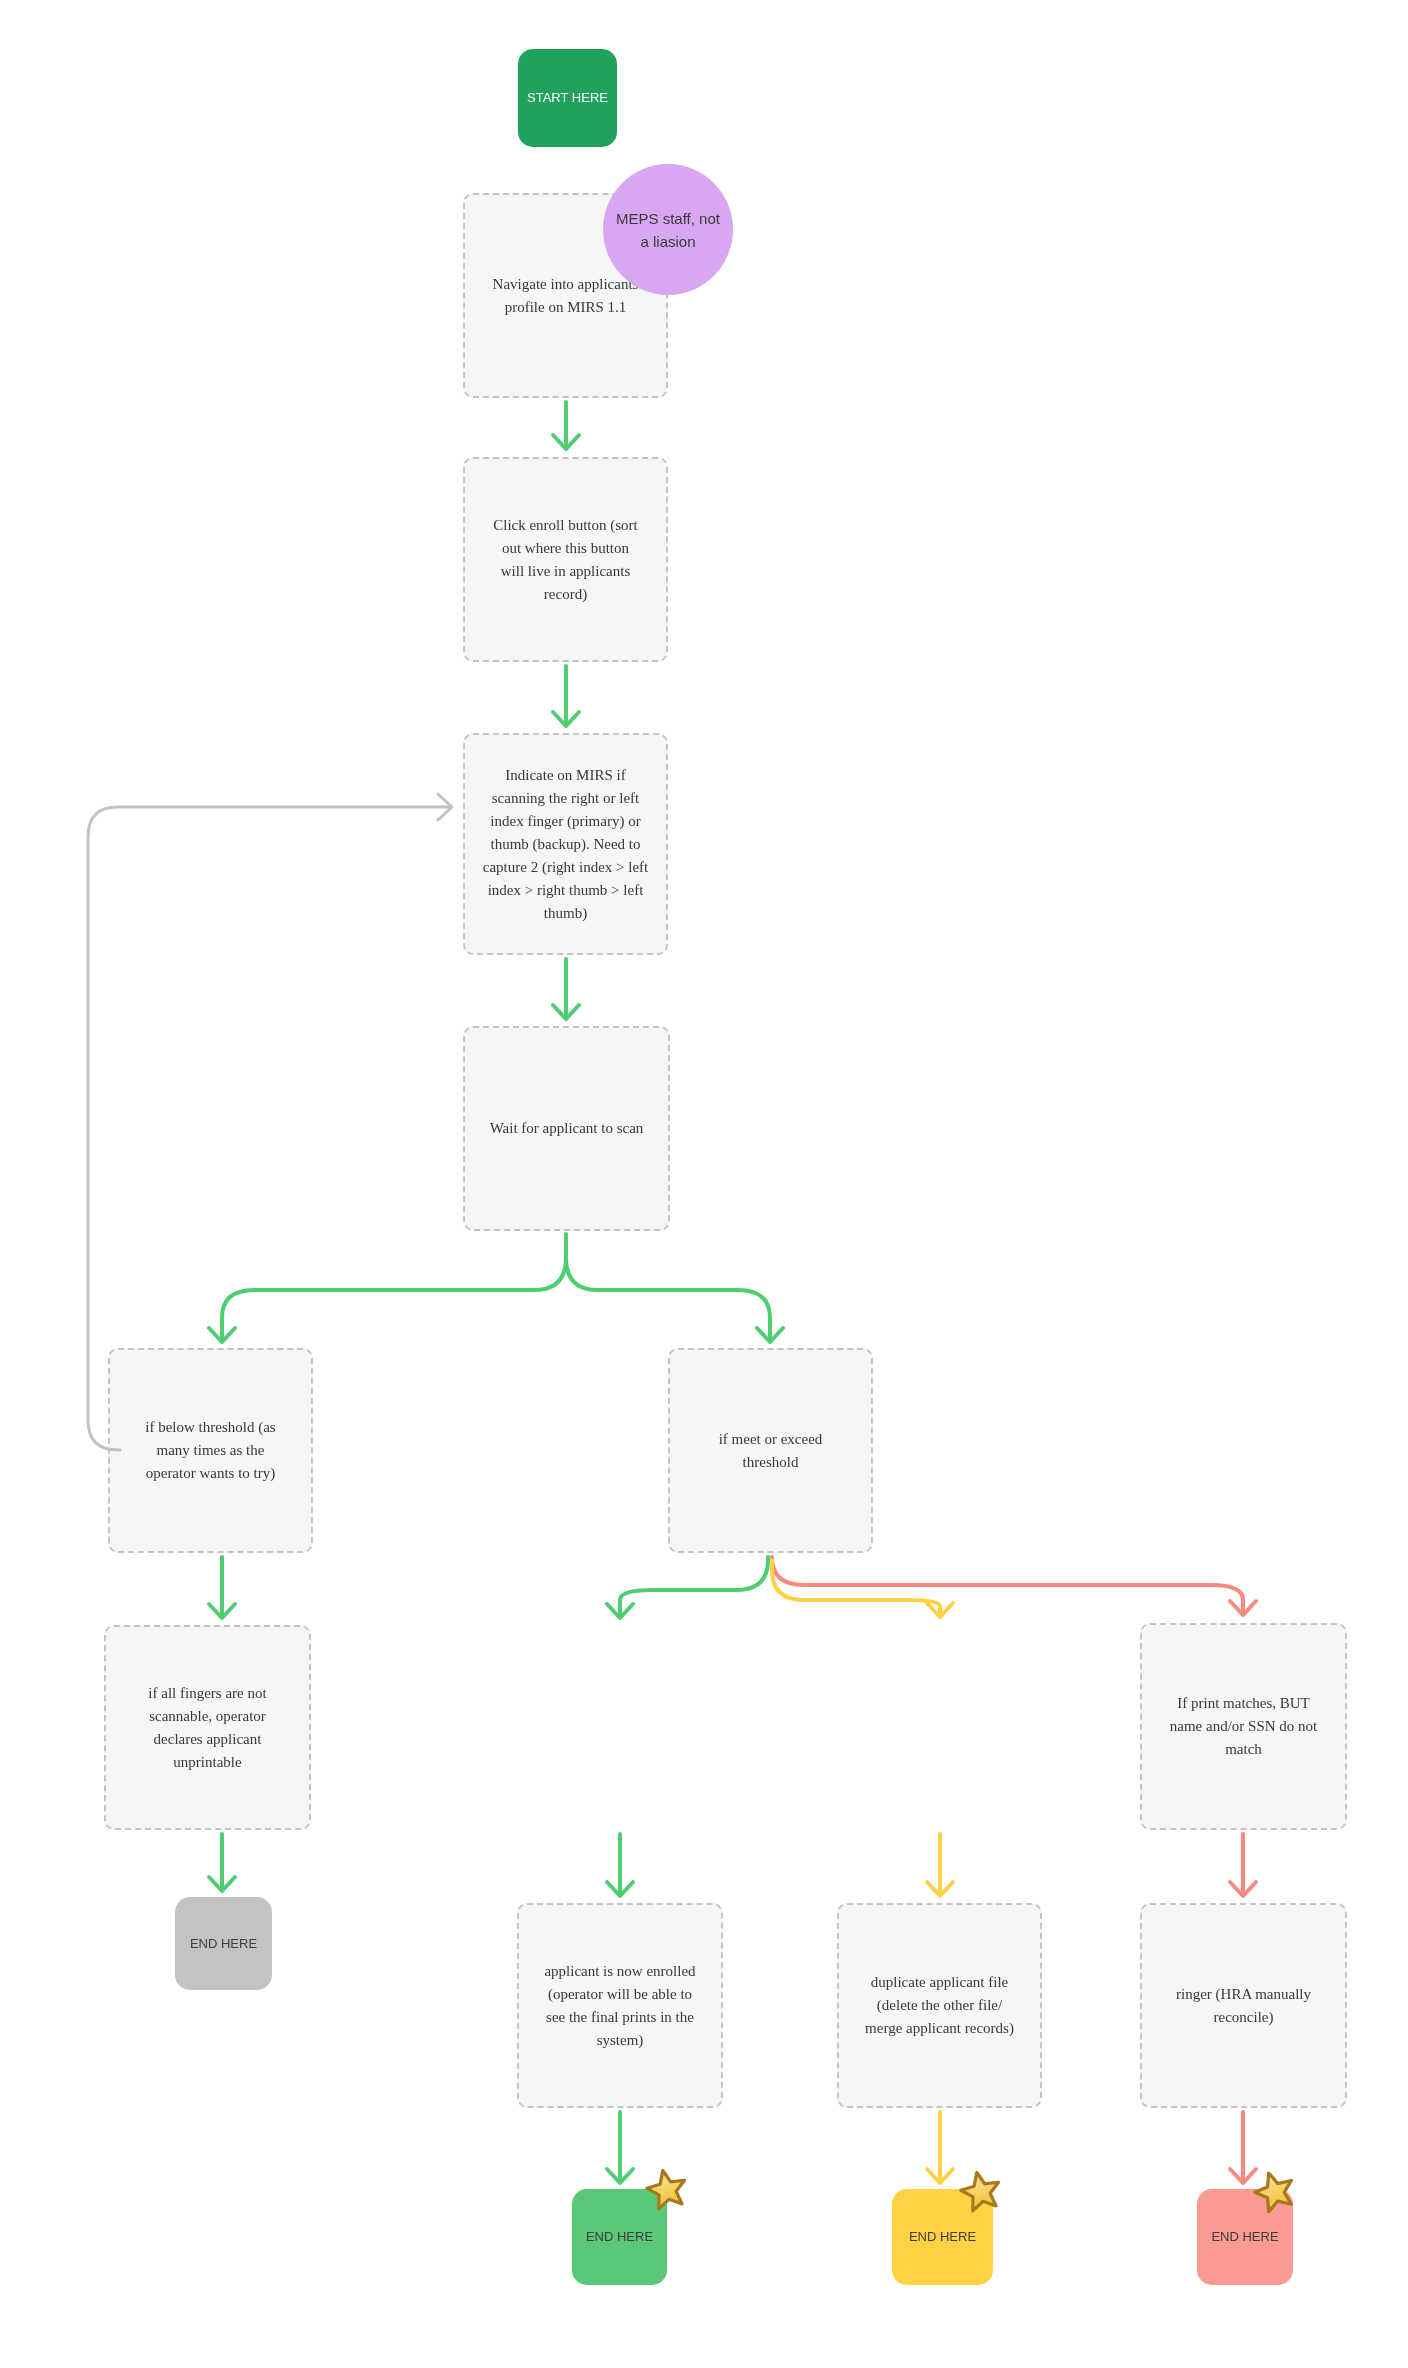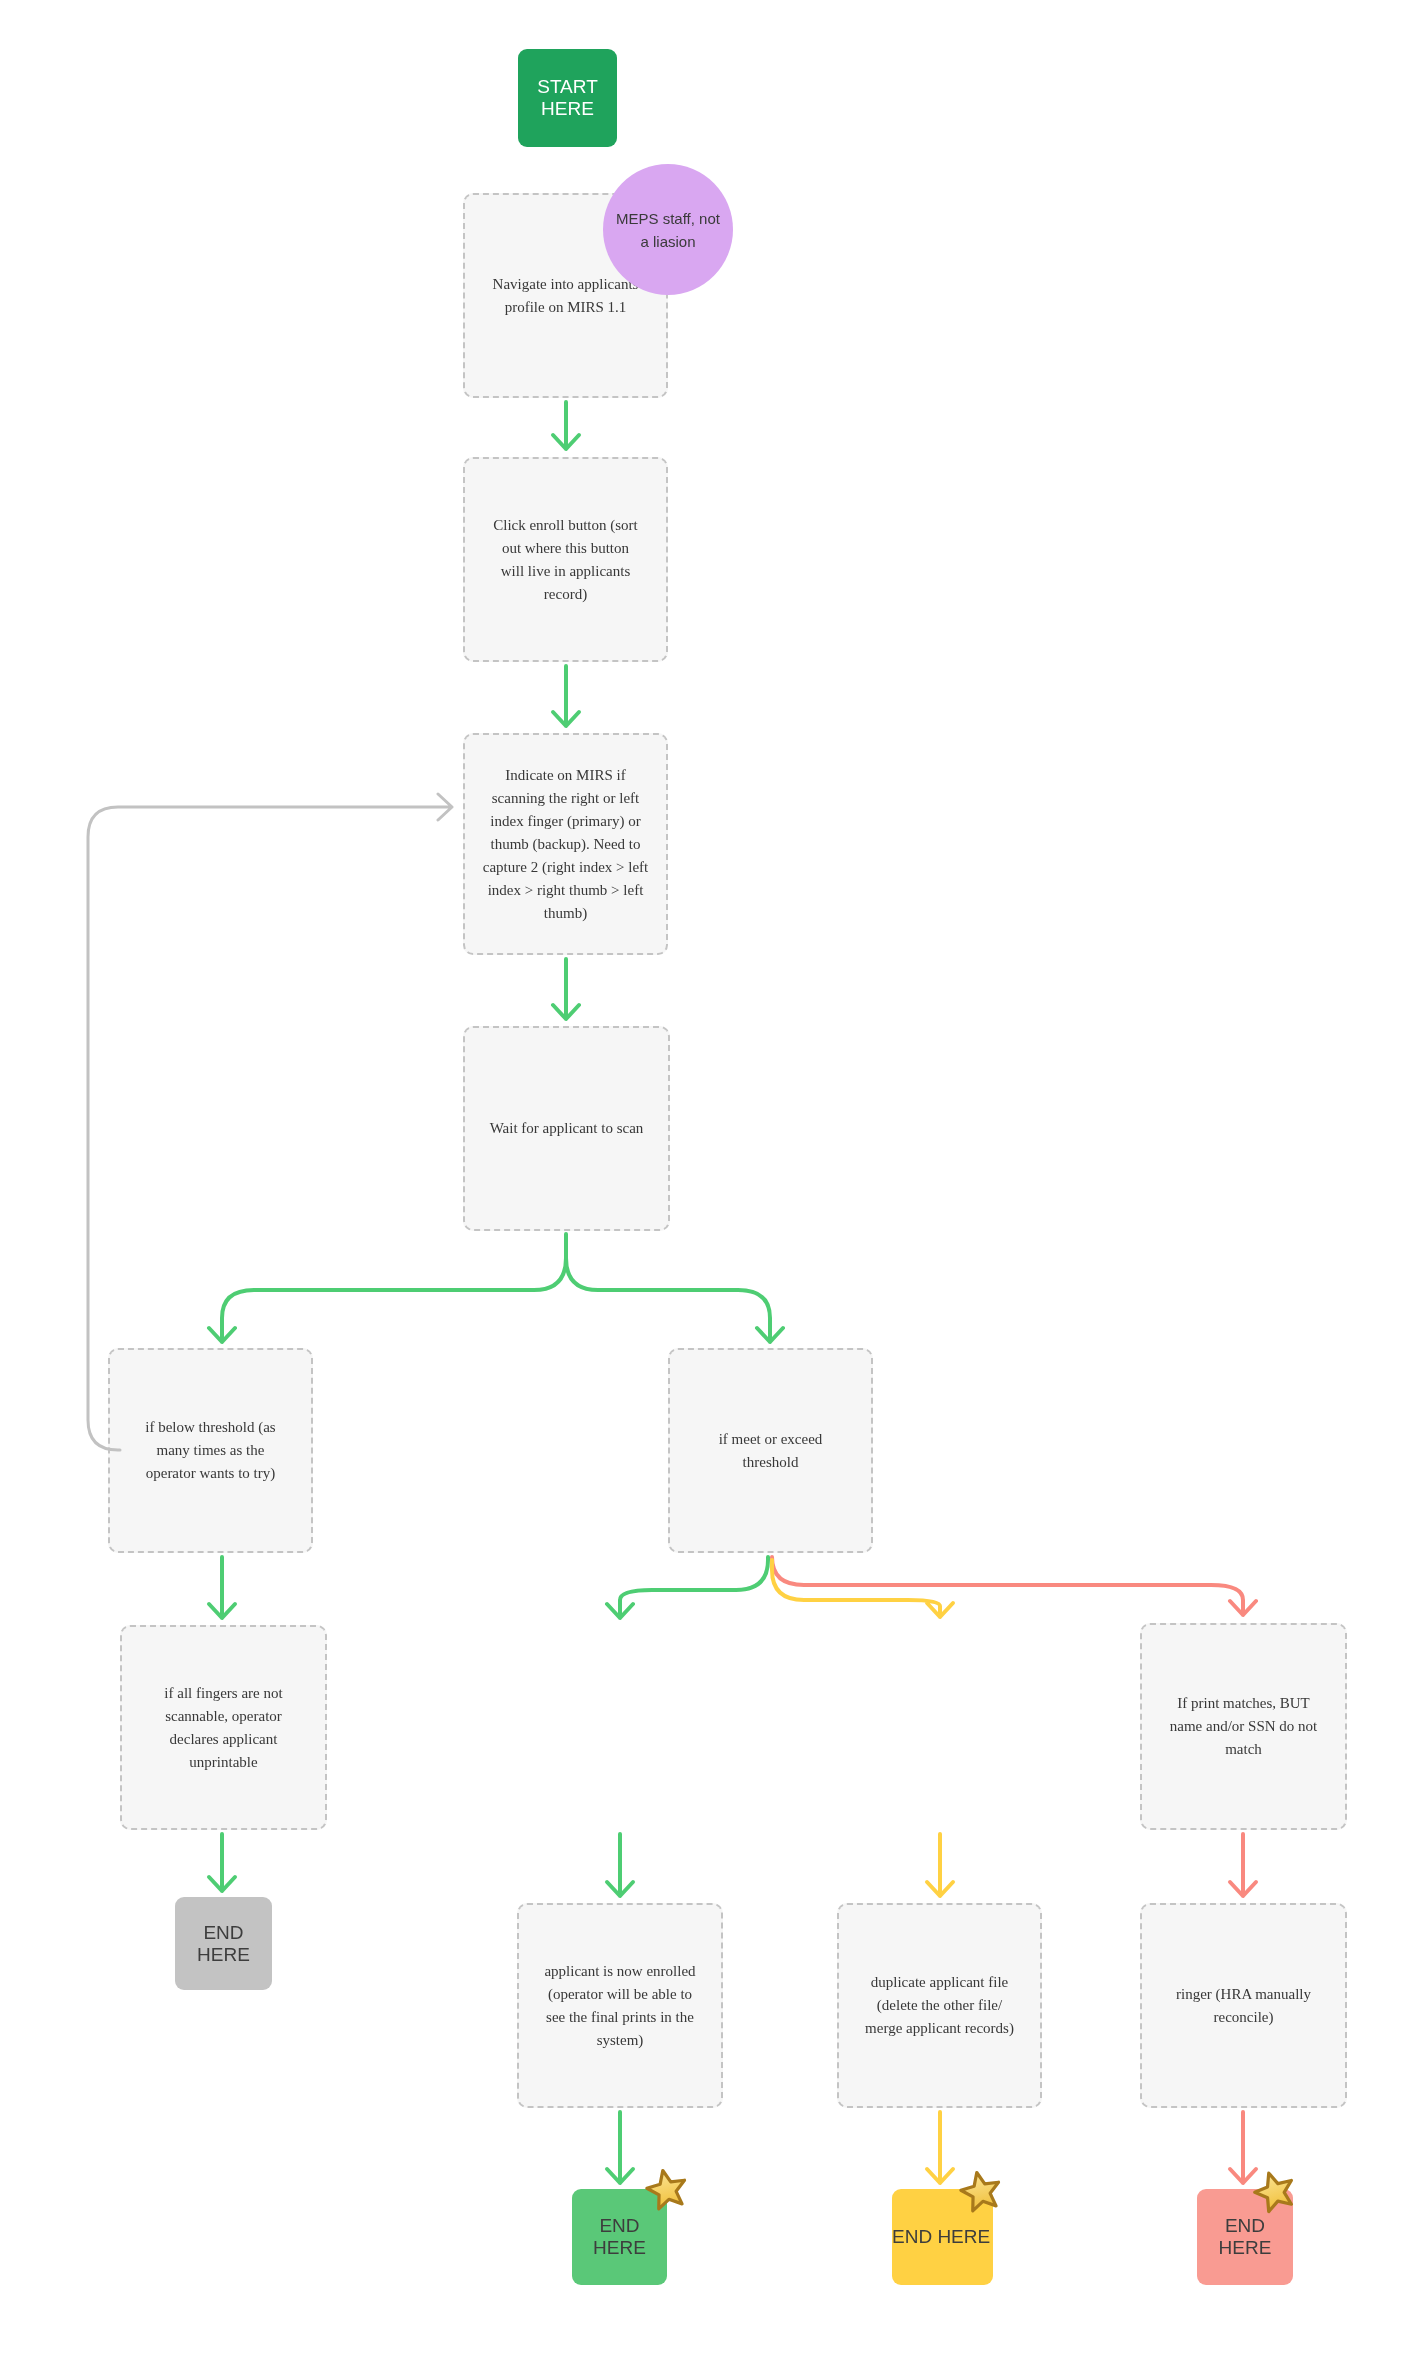--- a/index.html
+++ b/index.html
@@ -9,42 +9,42 @@
   }
   
   .dash-node{
     position:absolute;background:#f6f6f6;border:2px dashed #c4c4c4;border-radius:10px;
     display:flex;align-items:center;justify-content:center;text-align:center;
     font-size:15px;line-height:23px;color:#383838;box-sizing:border-box;padding:0 22px;
   }
   .dash-node span{display:block;width:100%;font-family:Liberation Serif, serif;}
   
   .solid-node{
-    position:absolute;border-radius:9px;display:flex;align-items:center;
-    text-align:center;font-size:19px;line-height:22px;color:#3d3d3d;box-sizing:border-box;
+    position:absolute;border-radius:15px;display:flex;align-items:center;justify-content:center;
+    text-align:center;font-size:13px;line-height:22px;color:#3d3d3d;box-sizing:border-box;
   }
   #n-start{left:518px;top:49px;width:99px;height:98px;background:#1fa35c;color:#ffffff;font-weight:500;}
   #e-gray {left:175px;top:1897px;width:97px;height:93px;background:#c3c3c3;}
   #e-green{left:572px;top:2189px;width:95px;height:96px;background:#5ac878;}
   #e-yellow{left:892px;top:2189px;width:101px;height:96px;background:#ffd143;}
   #e-red  {left:1197px;top:2189px;width:96px;height:96px;background:#f99b92;}
   
   .note-circle{
     position:absolute;left:603px;top:164px;width:130px;height:131px;border-radius:50%;
     background:#d9a7f1;display:flex;align-items:center;text-align:center;
     font-size:15px;line-height:23px;color:#3a3a3a;box-sizing:border-box;padding:0 12px;z-index:5;
   }
   
   #n-nav      {left:463px;top:193px; width:205px;height:205px;padding:0 26px;}
   #n-enroll   {left:463px;top:457px; width:205px;height:205px;padding:0 27px;}
   #n-indicate {left:463px;top:733px; width:205px;height:222px;padding:0 13px;}
   #n-wait     {left:463px;top:1026px;width:207px;height:205px;}
   #n-below    {left:108px;top:1348px;width:205px;height:205px;padding:0 23px;}
   #n-meet     {left:668px;top:1348px;width:205px;height:205px;}
-  #n-unprint  {left:120px;top:1625px;width:207px;height:205px;}
+  #n-unprint  {left:104px;top:1625px;width:207px;height:205px;}
   #n-nomatch  {left:518px;top:1625px;width:205px;height:205px;padding:0 26px;}
   #n-namematch{left:837px;top:1623px;width:205px;height:207px;}
   #n-ringcond {left:1140px;top:1623px;width:207px;height:207px;padding:0 24px;}
   #n-enrolled {left:517px;top:1903px;width:206px;height:205px;padding:0 19px;}
   #n-duplicate{left:837px;top:1903px;width:205px;height:205px;padding:0 19px;}
   #n-ringer   {left:1140px;top:1903px;width:207px;height:205px;}
   
   .edges{position:absolute;left:0;top:0;width:1408px;height:2368px;z-index:8;pointer-events:none;}
   .edges path{fill:none;stroke-linecap:round;stroke-linejoin:round;}
   .edge-green {stroke:#4ecd73;stroke-width:4;}

